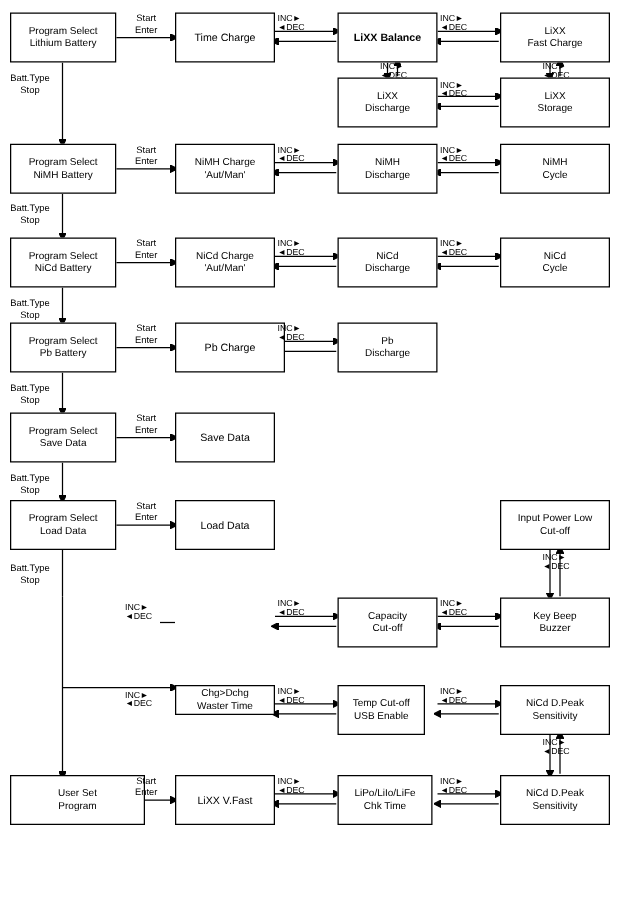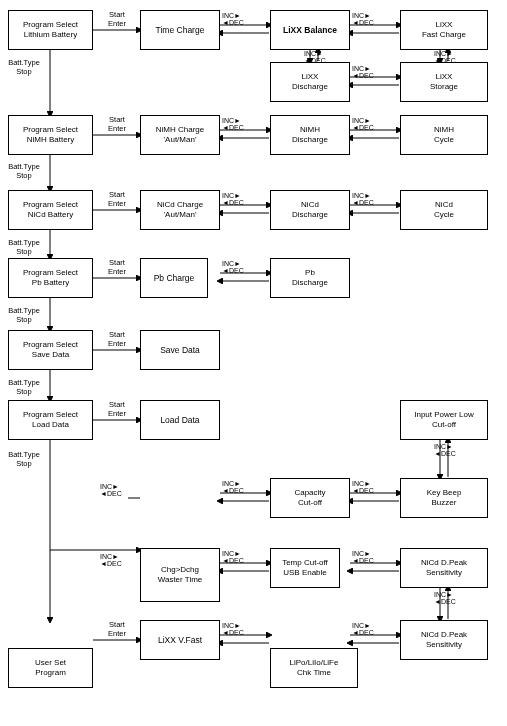--- a/index.html
+++ b/index.html
@@ -233,21 +233,21 @@
   </div>
 
   <div style="position:absolute;left:4px;top:238px;font-size:7.5px;text-align:center;width:40px;">Batt.Type<br>Stop</div>
 
   <div class="box" style="left:8px;top:258px;width:85px;height:40px;">
     <span style="font-size:8px;">Program Select<br>Pb Battery</span>
   </div>
 
   <div style="position:absolute;left:98px;top:258px;font-size:7.5px;text-align:center;width:38px;">Start<br>Enter</div>
 
-  <div class="box" style="left:140px;top:258px;width:68px;height:40px;">
+  <div class="box" style="left:140px;top:258px;width:88px;height:40px;">
     <span>Pb Charge</span>
   </div>
 
   <div style="position:absolute;left:222px;top:260px;font-size:7px;">INC►<br>◄DEC</div>
 
   <div class="box" style="left:270px;top:258px;width:80px;height:40px;">
     <span style="font-size:8px;">Pb<br>Discharge</span>
   </div>
 
   <div style="position:absolute;left:4px;top:306px;font-size:7.5px;text-align:center;width:40px;">Batt.Type<br>Stop</div>
@@ -292,51 +292,51 @@
   </div>
 
   <div style="position:absolute;left:352px;top:480px;font-size:7px;">INC►<br>◄DEC</div>
 
   <div class="box" style="left:400px;top:478px;width:88px;height:40px;">
     <span style="font-size:8px;">Key Beep<br>Buzzer</span>
   </div>
 
   <div style="position:absolute;left:100px;top:553px;font-size:7px;">INC►<br>◄DEC</div>
 
-  <div class="box" style="left:140px;top:548px;width:80px;height:54px;">
+  <div class="box" style="left:140px;top:548px;width:80px;height:24px;">
     <span style="font-size:8px;">Chg&gt;Dchg<br>Waster Time</span>
   </div>
 
   <div style="position:absolute;left:222px;top:550px;font-size:7px;">INC►<br>◄DEC</div>
 
   <div class="box" style="left:270px;top:548px;width:70px;height:40px;">
     <span style="font-size:8px;">Temp Cut-off<br>USB Enable</span>
   </div>
 
   <div style="position:absolute;left:352px;top:550px;font-size:7px;">INC►<br>◄DEC</div>
 
   <div class="box" style="left:400px;top:548px;width:88px;height:40px;">
     <span style="font-size:8px;">NiCd D.Peak<br>Sensitivity</span>
   </div>
 
   <div style="position:absolute;left:434px;top:591px;font-size:7px;">INC►<br>◄DEC</div>
 
-  <div class="box" style="left:8px;top:620px;width:85px;height:40px;margin-top:28px;">
+  <div class="box" style="left:8px;top:620px;width:108px;height:40px;">
     <span style="font-size:8px;">User Set<br>Program</span>
   </div>
 
   <div style="position:absolute;left:98px;top:620px;font-size:7.5px;text-align:center;width:38px;">Start<br>Enter</div>
 
   <div class="box" style="left:140px;top:620px;width:80px;height:40px;">
     <span>LiXX V.Fast</span>
   </div>
 
   <div style="position:absolute;left:222px;top:622px;font-size:7px;">INC►<br>◄DEC</div>
 
-  <div class="box" style="left:270px;top:620px;width:88px;height:40px;margin-top:28px;">
+  <div class="box" style="left:270px;top:620px;width:76px;height:40px;">
     <span style="font-size:8px;">LiPo/LiIo/LiFe<br>Chk Time</span>
   </div>
 
   <div style="position:absolute;left:352px;top:622px;font-size:7px;">INC►<br>◄DEC</div>
 
   <div class="box" style="left:400px;top:620px;width:88px;height:40px;">
     <span style="font-size:8px;">NiCd D.Peak<br>Sensitivity</span>
   </div>
 
 </div>

